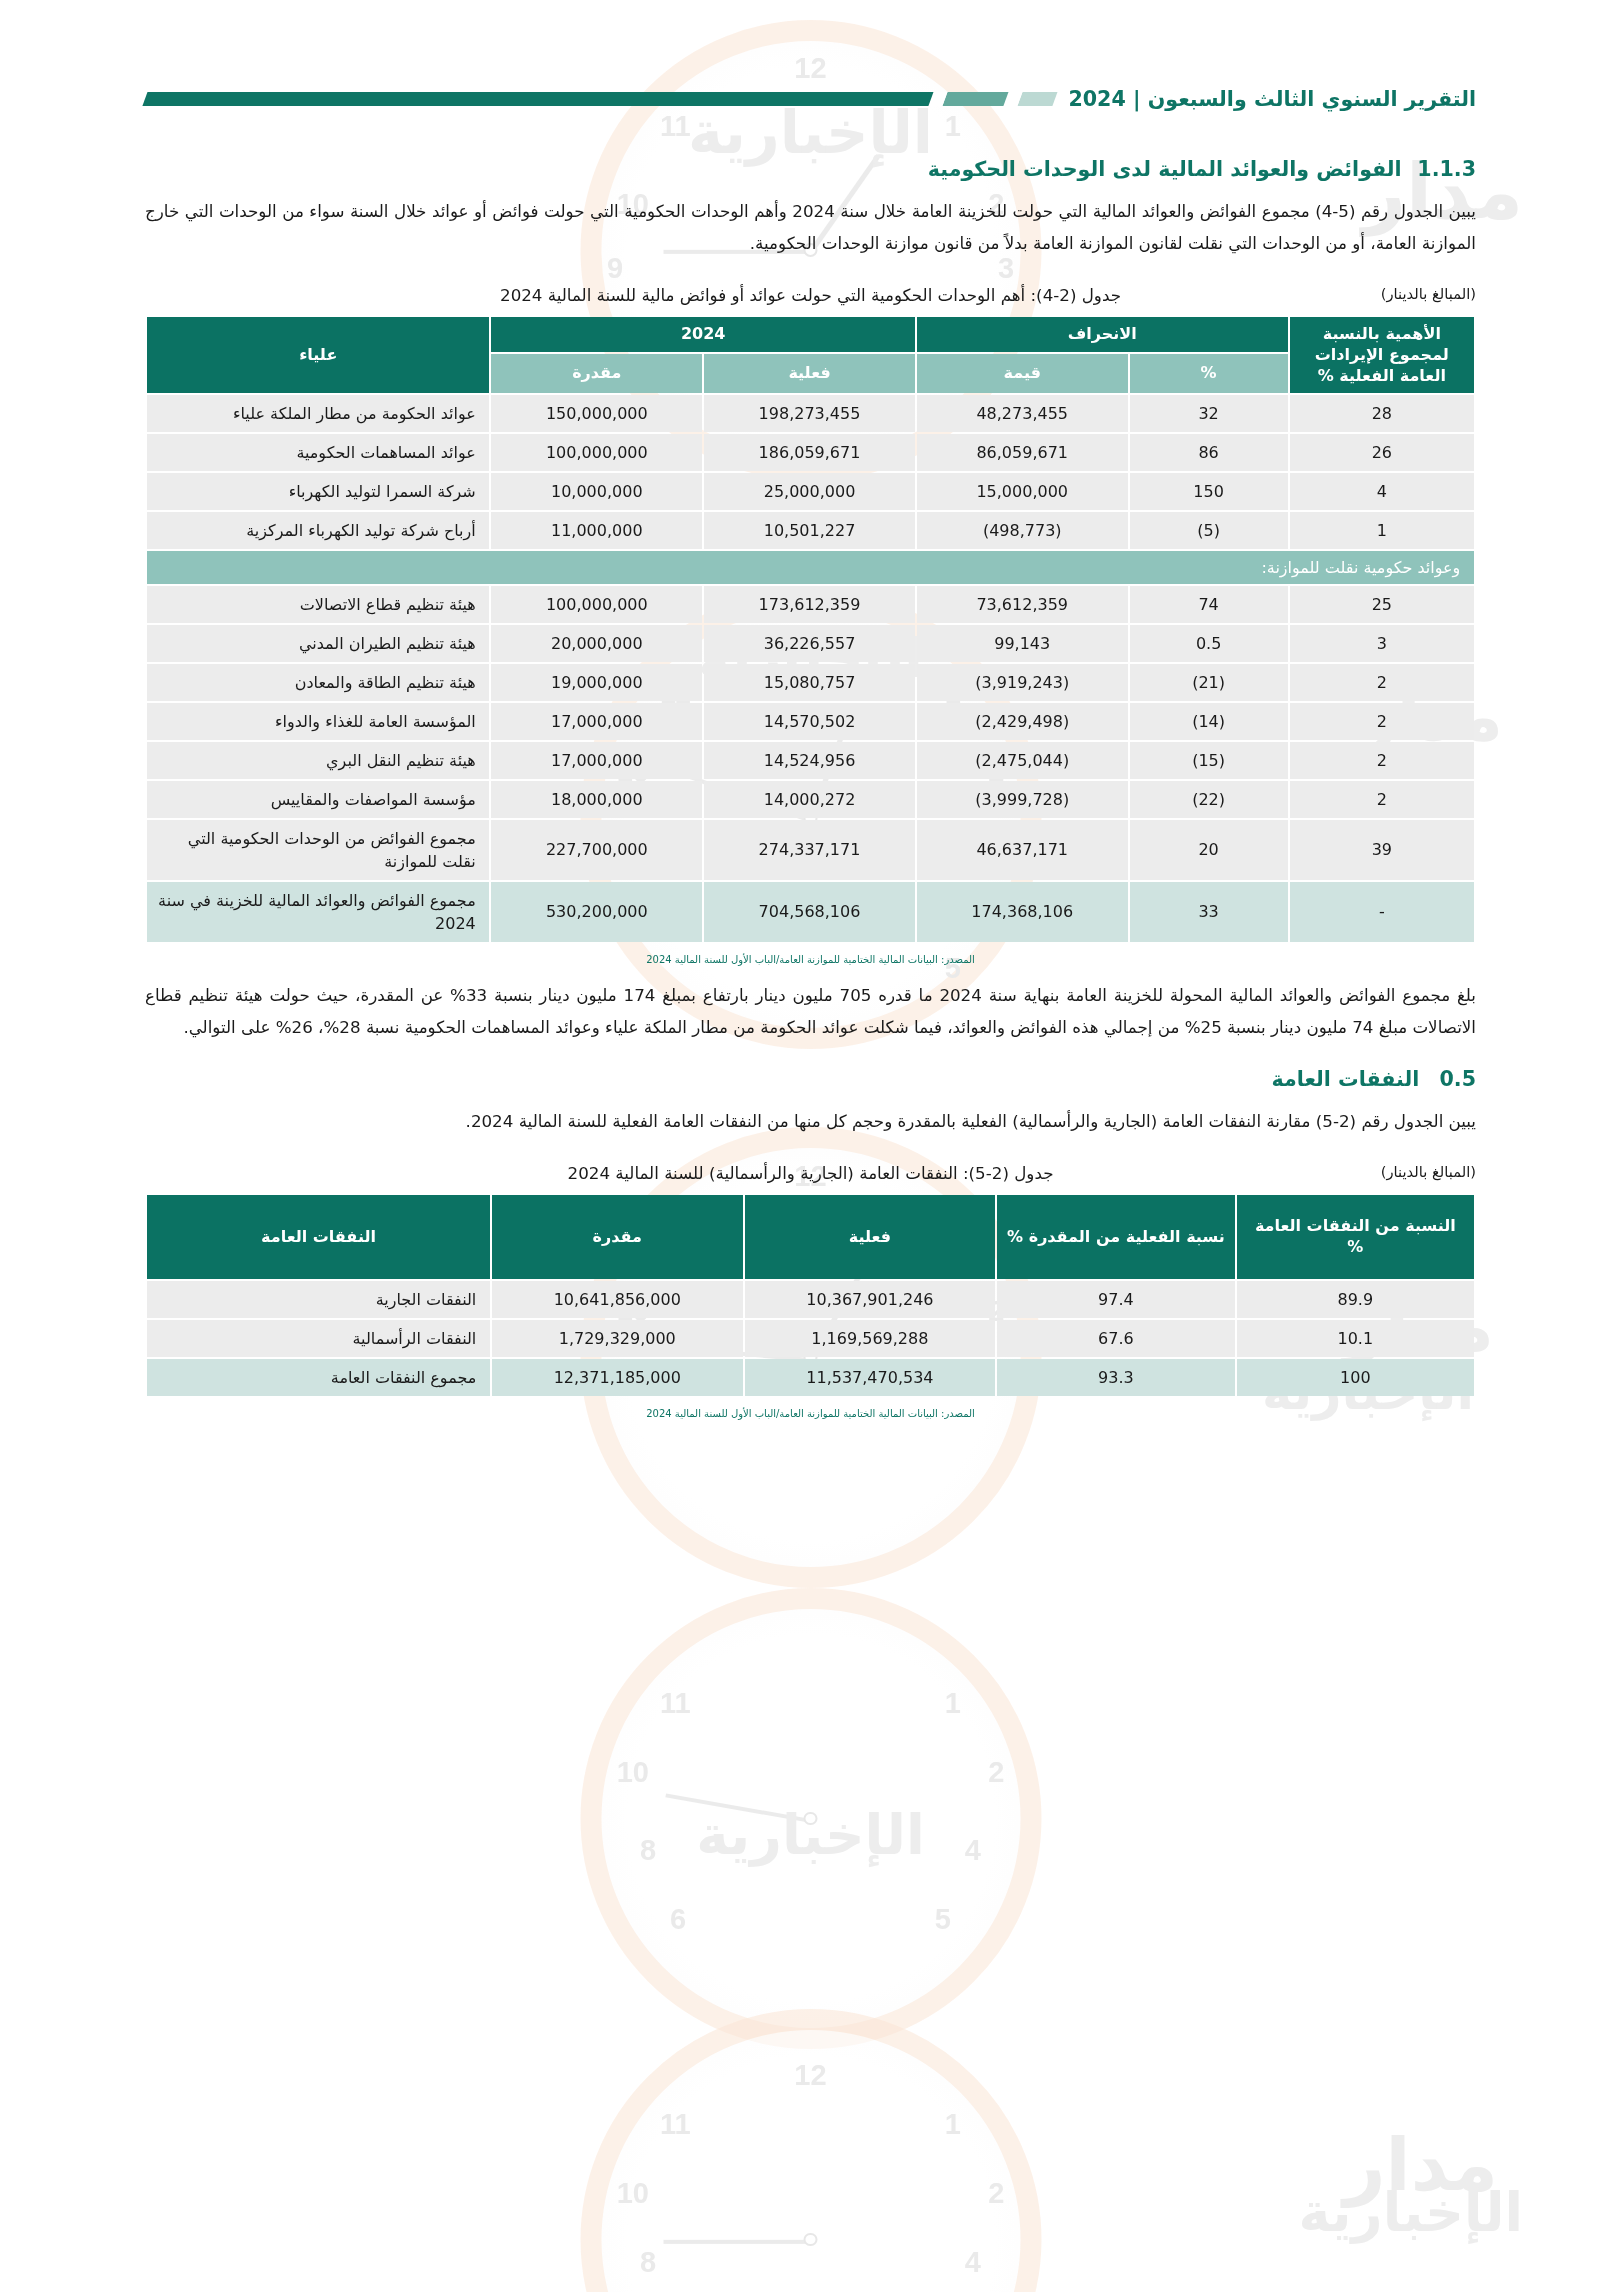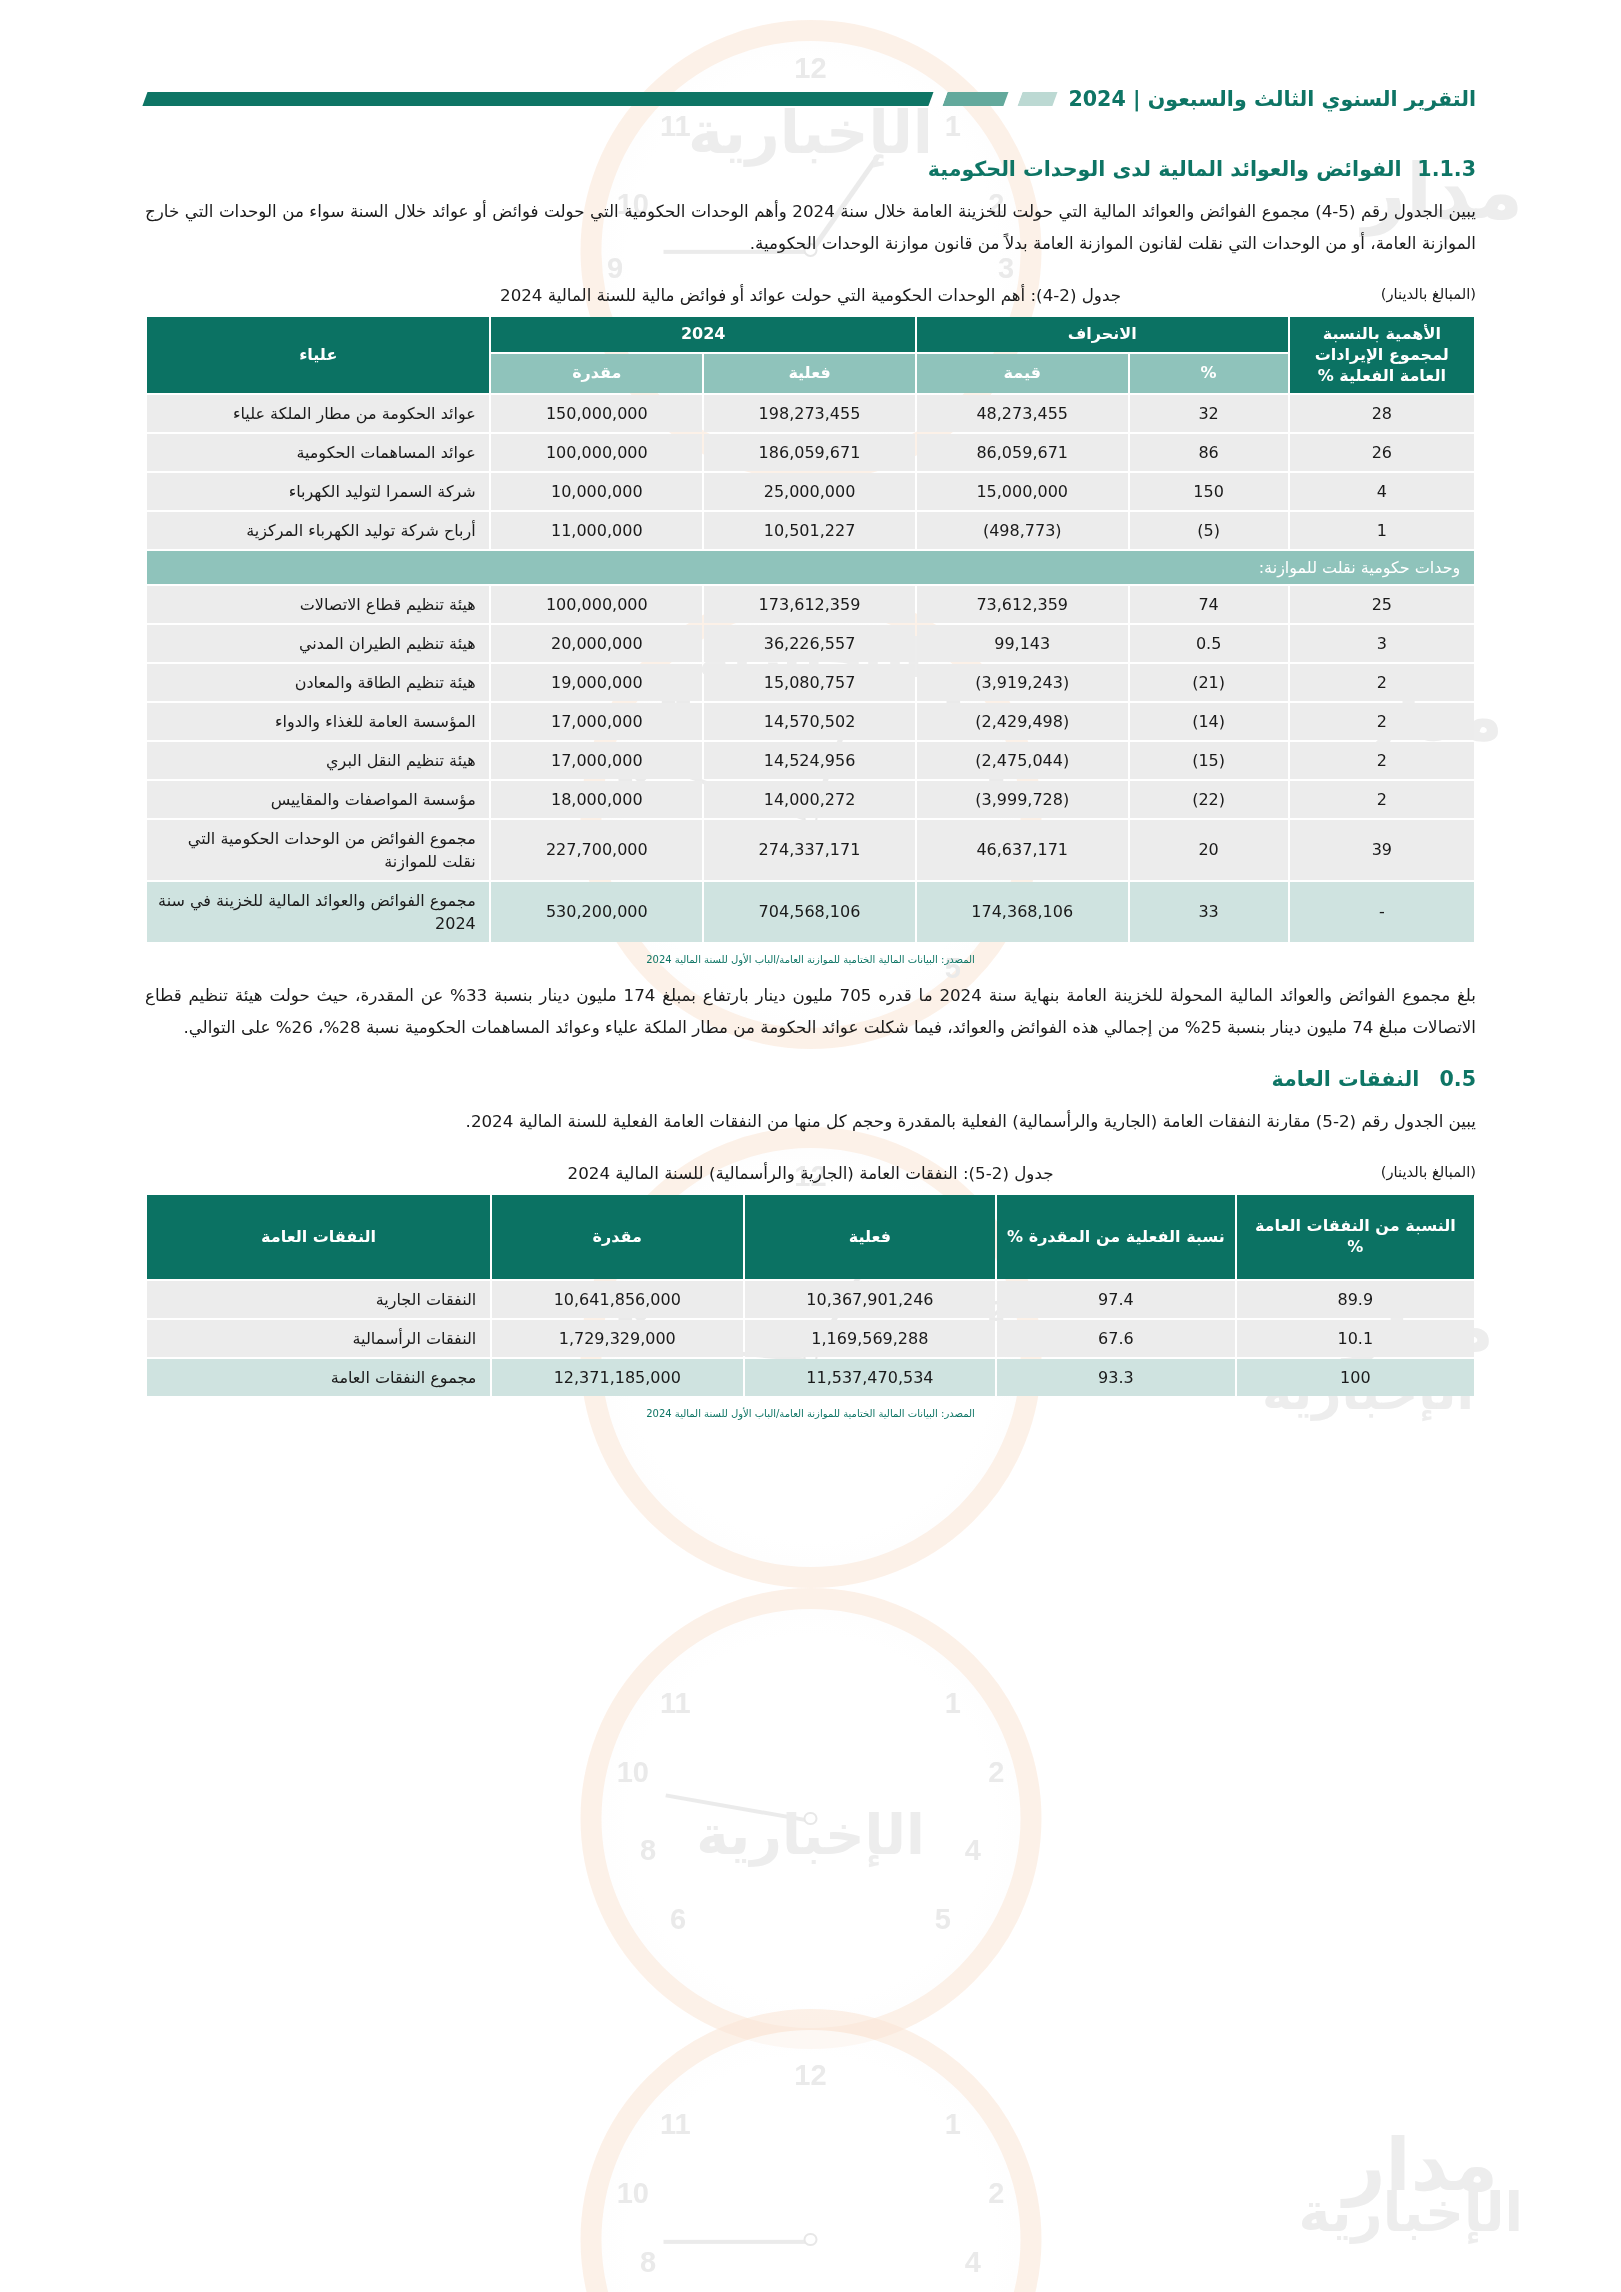--- a/index.html
+++ b/index.html
@@ -255,21 +255,21 @@
           </tr>
           <tr class="">
             <td>1</td>
             <td>(5)</td>
             <td>(498,773)</td>
             <td>10,501,227</td>
             <td>11,000,000</td>
             <td class="unit">أرباح شركة توليد الكهرباء المركزية</td>
           </tr>
           <tr class="group">
-            <td colspan="6">وحدات حكومية نقلت للموازنة:</td>
+            <td colspan="6">وعوائد حكومية نقلت للموازنة:</td>
           </tr>
           <tr class="">
             <td>25</td>
             <td>74</td>
             <td>73,612,359</td>
             <td>173,612,359</td>
             <td>100,000,000</td>
             <td class="unit">هيئة تنظيم قطاع الاتصالات</td>
           </tr>
           <tr class="">

